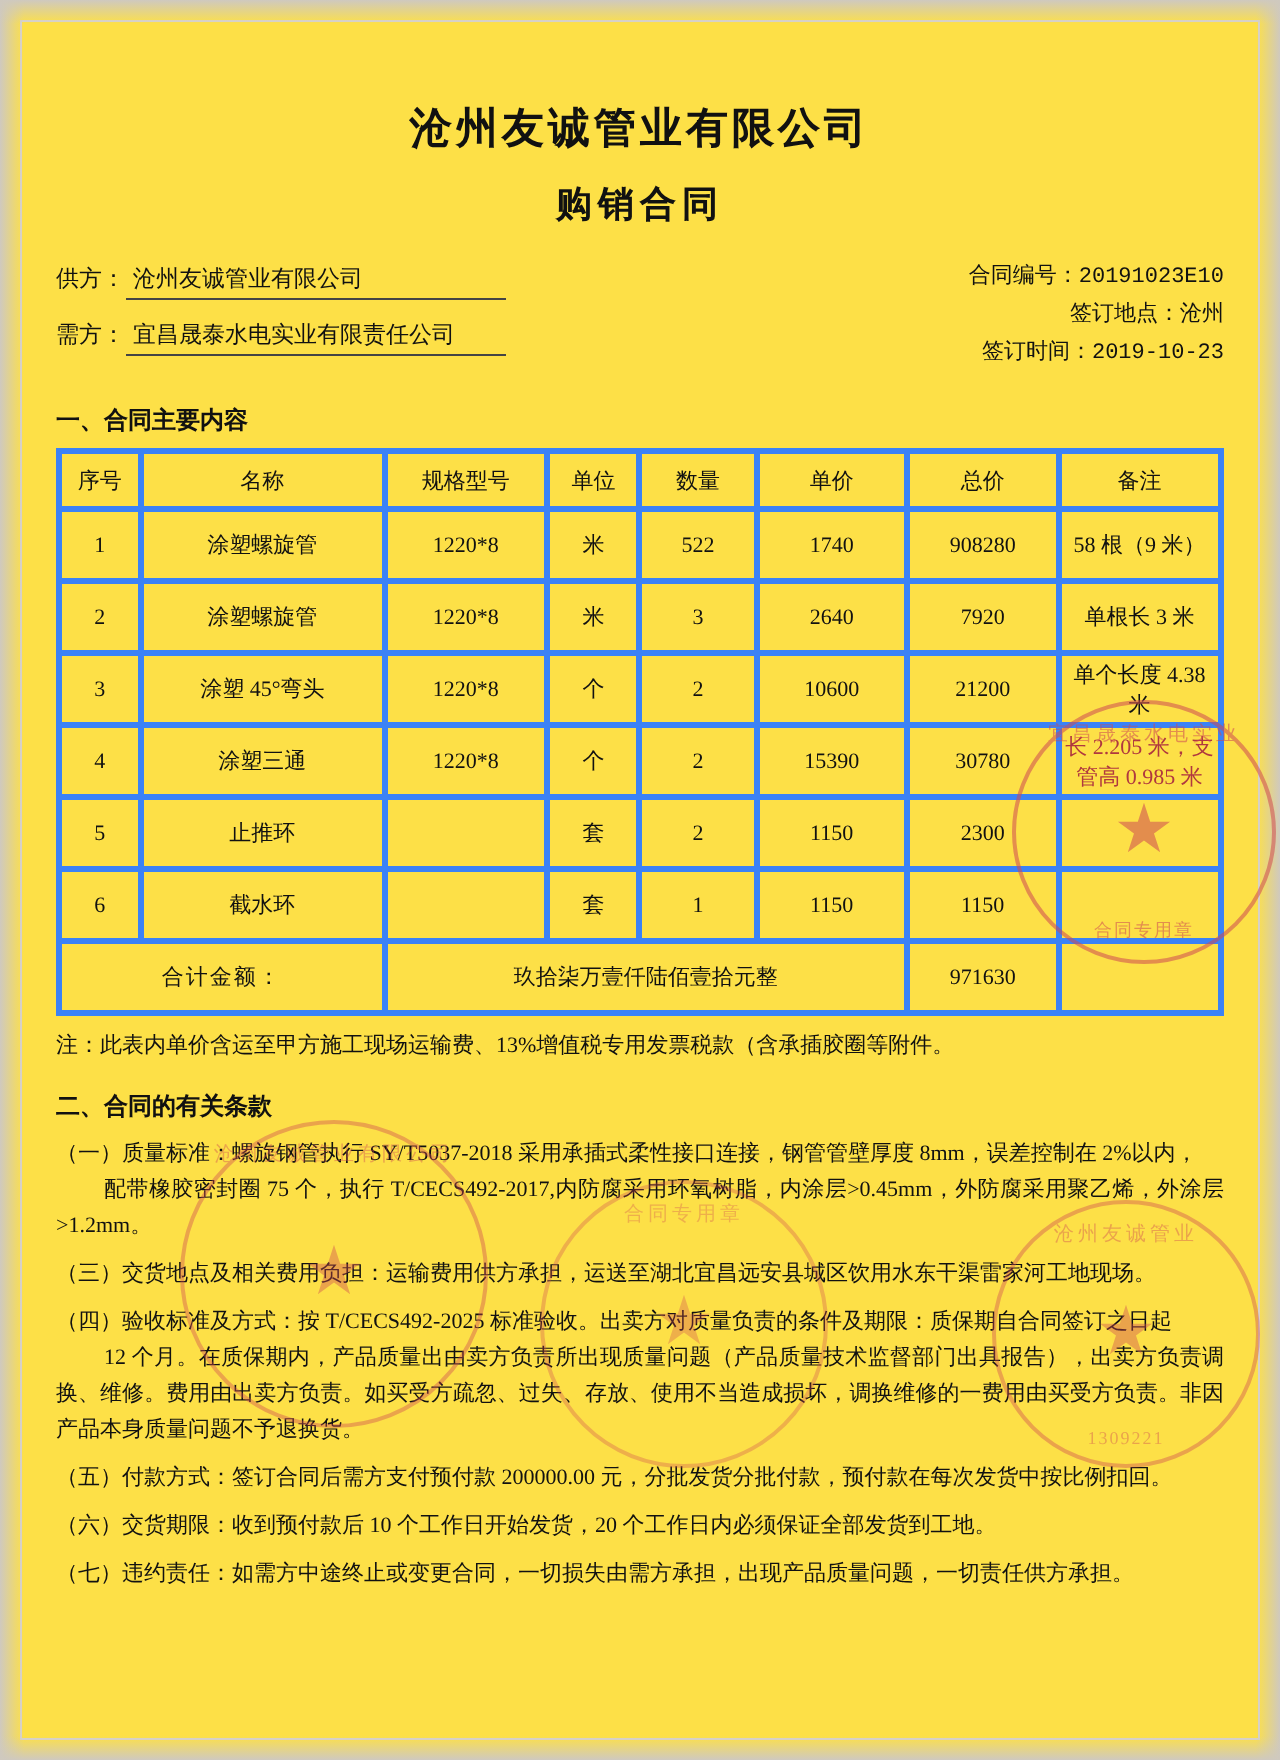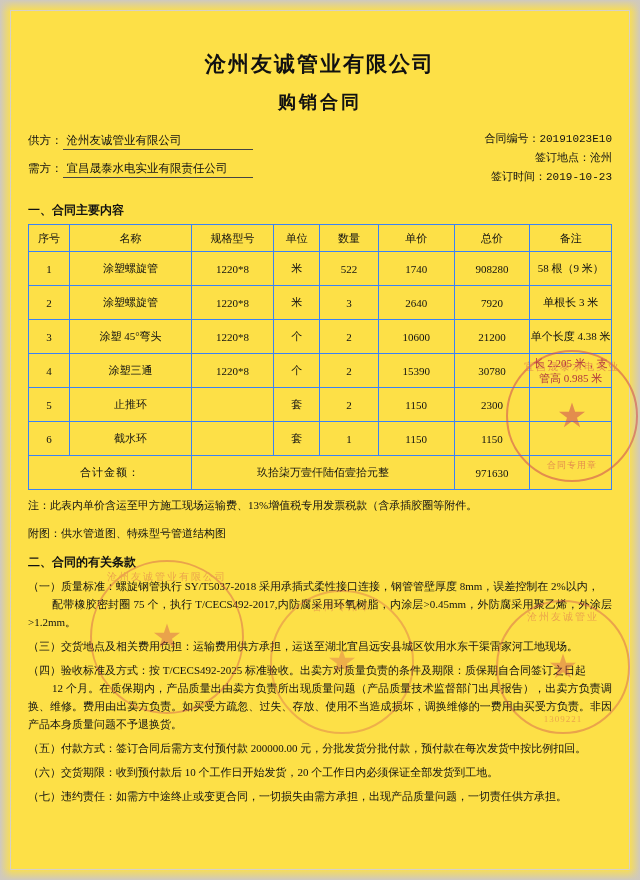--- a/index.html
+++ b/index.html
@@ -90,21 +90,21 @@
     margin-bottom: 5px;
     color: #111;
   }
   table.items {
     width: 100%;
     border-collapse: collapse;
     font-size: 11px;
     color: #111;
   }
   table.items th, table.items td {
-    border: 1px solid #3b82f6;
+    border: 3px solid #3b82f6;
     text-align: center;
     padding: 0;
     height: 33px;
     font-weight: normal;
   }
   table.items th {
     font-weight: normal;
     height: 26px;
   }
   .col-no { width: 7%; }
@@ -348,21 +348,20 @@
         <tr>
           <td colspan="2" class="total-label">合计金额：</td>
           <td colspan="4">玖拾柒万壹仟陆佰壹拾元整</td>
           <td>971630</td>
           <td></td>
         </tr>
       </tbody>
     </table>
 
     <div class="note-line">注：此表内单价含运至甲方施工现场运输费、13%增值税专用发票税款（含承插胶圈等附件。</div>
-    <div class="attach-line">附图：供水管道图、特殊型号管道结构图</div>
 
     <div class="section-heading2">二、合同的有关条款</div>
 
     <div class="clause">
       <span class="c-head">（一）质量标准：</span><span>螺旋钢管执行 SY/T5037-2018 采用承插式柔性接口连接，钢管管壁厚度 8mm，误差控制在 2%以内，</span>
       <span class="c-indent">配带橡胶密封圈 75 个，执行 T/CECS492-2017,内防腐采用环氧树脂，内涂层&gt;0.45mm，外防腐采用聚乙烯，外涂层&gt;1.2mm。</span>
     </div>
 
 
     <div class="clause">

